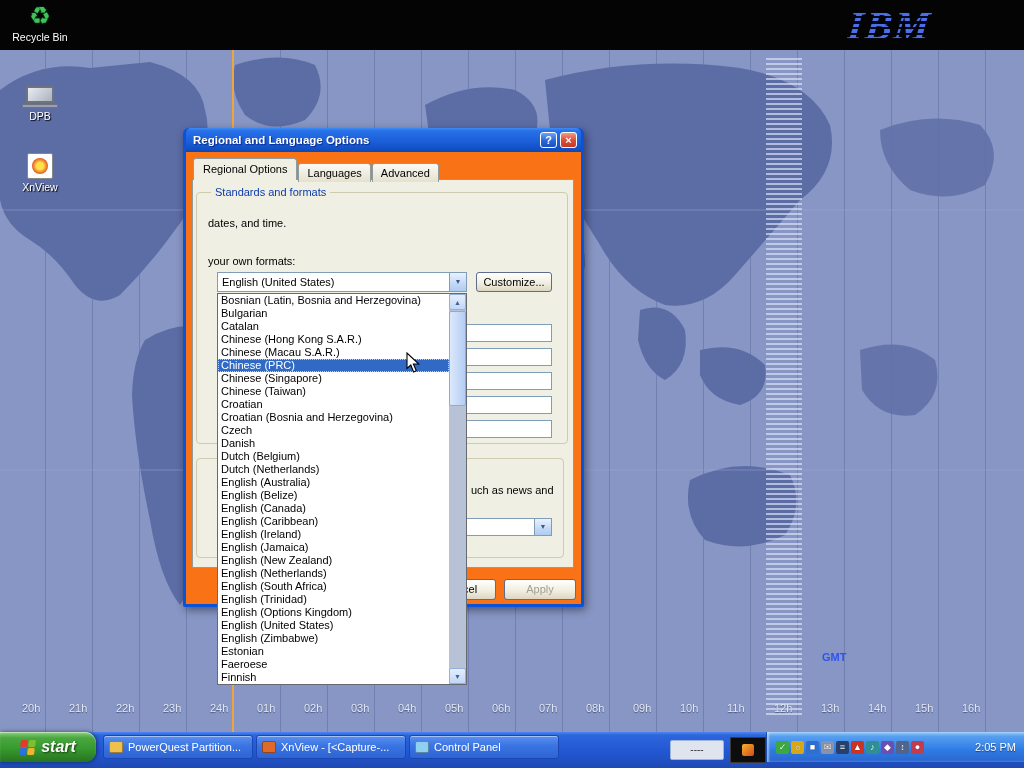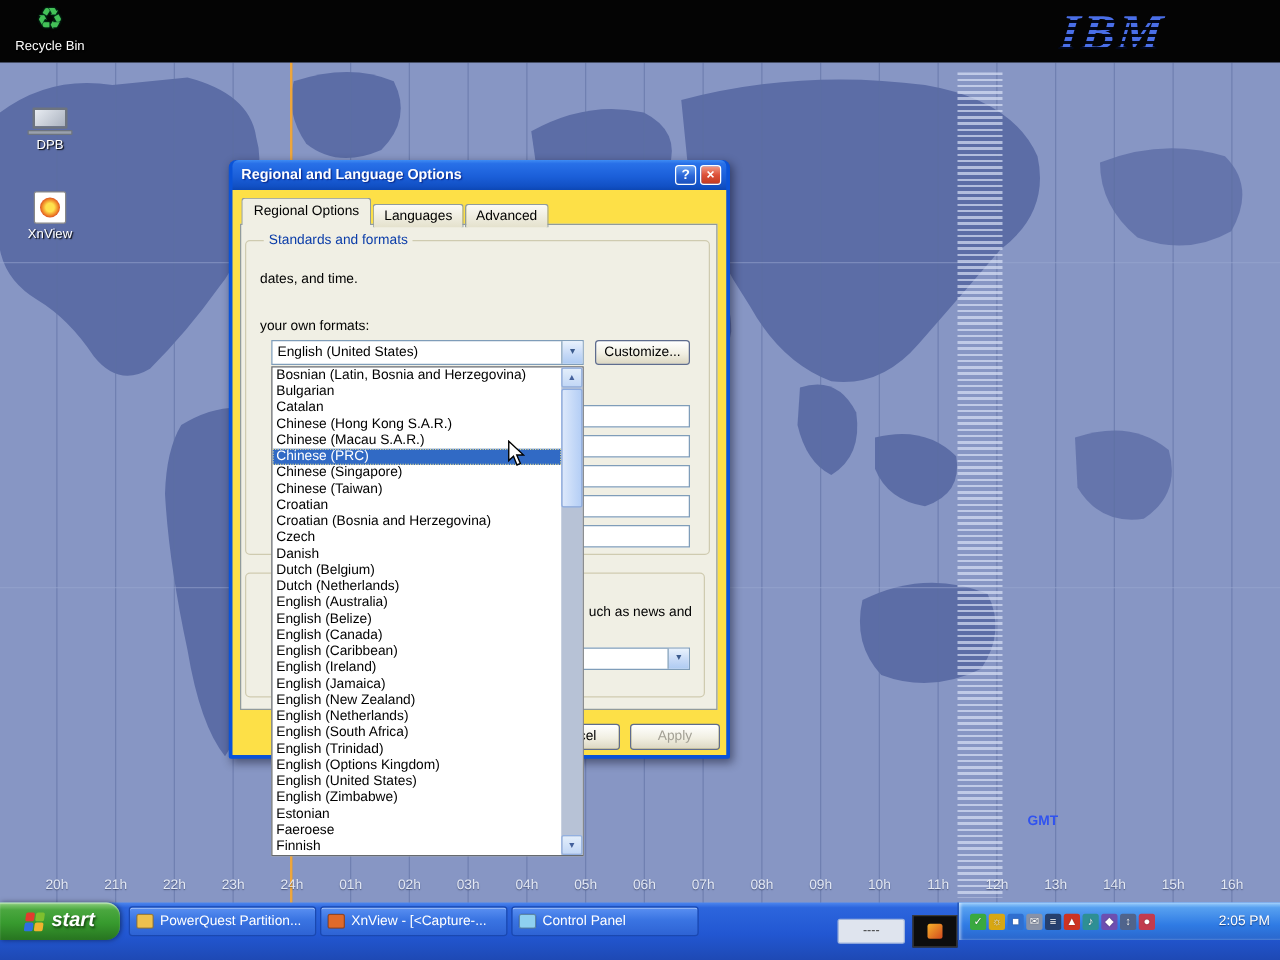--- a/index.html
+++ b/index.html
@@ -24,21 +24,21 @@
   
   #desktop { position:absolute; left:0; top:50px; width:1024px; height:688px; z-index:1; }
   #worldmap { position:absolute; left:0; top:0; }
   #dateline-band {
     position:absolute; left:766px; top:8px; width:36px; height:660px;
     background:repeating-linear-gradient(180deg, rgba(219,227,247,.85) 0 2px, rgba(219,227,247,0) 2px 5px);
     opacity:.8;
   }
   #orange-line { position:absolute; left:232px; top:0; width:2px; height:688px; background:#eea63c; z-index:2; }
   #tz-row { position:absolute; left:22px; top:652px; width:987px; display:flex; z-index:3; }
-  .tz { width:47px; text-align:center; color:#e3e8f4; font-size:11px; text-shadow:0 1px 1px rgba(10,20,50,.5); }
+  .tz { width:47px; text-align:left; color:#e3e8f4; font-size:11px; text-shadow:0 1px 1px rgba(10,20,50,.5); }
   #gmt { position:absolute; left:822px; top:601px; color:#3053f0; font-size:11px; font-weight:bold; z-index:3; }
 
   
   .desk-icon { position:absolute; width:56px; text-align:center; cursor:default; }
   .icon-label { color:#fff; font-size:10.5px; margin-top:2px; text-shadow:1px 1px 1px #000; }
   #recycle-icon { left:12px; top:3px; }
   .recycle-glyph { font-size:24px; color:#43c157; line-height:26px; text-shadow:0 0 2px #063; }
   #icon-dpb { left:12px; top:36px; }
   .laptop { width:36px; margin:0 auto; }
   .lap-screen { width:28px; height:17px; margin:0 auto; background:linear-gradient(135deg,#e8ecf2,#aab2bf); border:2px solid #6d747f; border-radius:1px; }
@@ -63,21 +63,21 @@
     height:24px; border-radius:5px 5px 0 0; display:flex; align-items:center; padding:0 4px 0 7px;
     background:linear-gradient(180deg,#3f8cf3 0%,#2870e8 12%,#1b5fd9 55%,#1150c4 88%,#0c47b4 100%);
   }
   #dialog-title { color:#fff; font-weight:bold; font-size:11.5px; text-shadow:1px 1px 1px #0a2a8c; flex:1; }
   .tb-btn {
     width:17px; height:16px; margin-left:3px; border:1px solid #fff; border-radius:3px;
     color:#fff; font-weight:bold; font-size:11px; line-height:14px; text-align:center; cursor:default;
   }
   .tb-help { background:linear-gradient(180deg,#6aa4f4,#2a66d8 50%,#17ay); background:linear-gradient(180deg,#6aa4f4,#2a66d8 55%,#1b51bd); }
   .tb-close { background:linear-gradient(180deg,#f29a85,#dd5039 50%,#c23a20); }
-  #dialog-body { position:relative; width:395px; height:452px; background:#fde047; }
+  #dialog-body { position:relative; width:395px; height:452px; background:#f97316; }
 
   #tab-row { position:absolute; left:7px; top:6px; display:flex; align-items:flex-end; z-index:2; }
   .tab {
     background:linear-gradient(180deg,#fbfaf6,#e4e1cc); border:1px solid #919b9c; border-bottom:none;
     border-radius:3px 3px 0 0; padding:3px 8px; margin-right:1px; position:relative; top:2px; font-size:11px;
   }
   .tab.active { background:#f0efe4; top:0; padding:4px 9px 5px; z-index:3; }
   #tab-panel {
     position:absolute; left:6px; top:27px; width:382px; height:389px;
     background:#f0efe4; border:1px solid #919b9c;
@@ -133,21 +133,21 @@
   #sb-thumb {
     position:absolute; left:0; top:17px; width:17px; height:95px;
     background:linear-gradient(90deg,#dce8fb,#b4cef5); border:1px solid #8cabe0; border-radius:2px;
   }
 
   
   #cursor { position:absolute; left:406px; top:352px; z-index:99; }
 
   
   #taskbar {
-    position:absolute; left:0; bottom:0; width:1024px; height:46px; display:flex; z-index:50;
+    position:absolute; left:0; bottom:0; width:1024px; height:36px; display:flex; z-index:50;
     background:linear-gradient(180deg,#4d87ef 0%,#2c65dd 9%,#2257d2 55%,#1e49b4 100%);
   }
   #start-btn {
     width:96px; height:30px; border-radius:0 11px 11px 0; display:flex; align-items:center; justify-content:center; gap:5px;
     background:linear-gradient(180deg,#8ed17e 0%,#4aa73f 20%,#379a2e 55%,#277420 100%);
     box-shadow:1px 0 4px rgba(0,0,10,.5), inset 0 1px 1px rgba(255,255,255,.5);
   }
   #start-label { color:#fff; font-weight:bold; font-style:italic; font-size:16px; text-shadow:1px 1px 2px #14400e; }
   #start-flag { width:16px; height:15px; display:grid; grid-template-columns:7px 7px; grid-gap:1px; transform:skewX(-8deg); }
   #start-flag span { width:7px; height:6.5px; border-radius:1.5px; }

